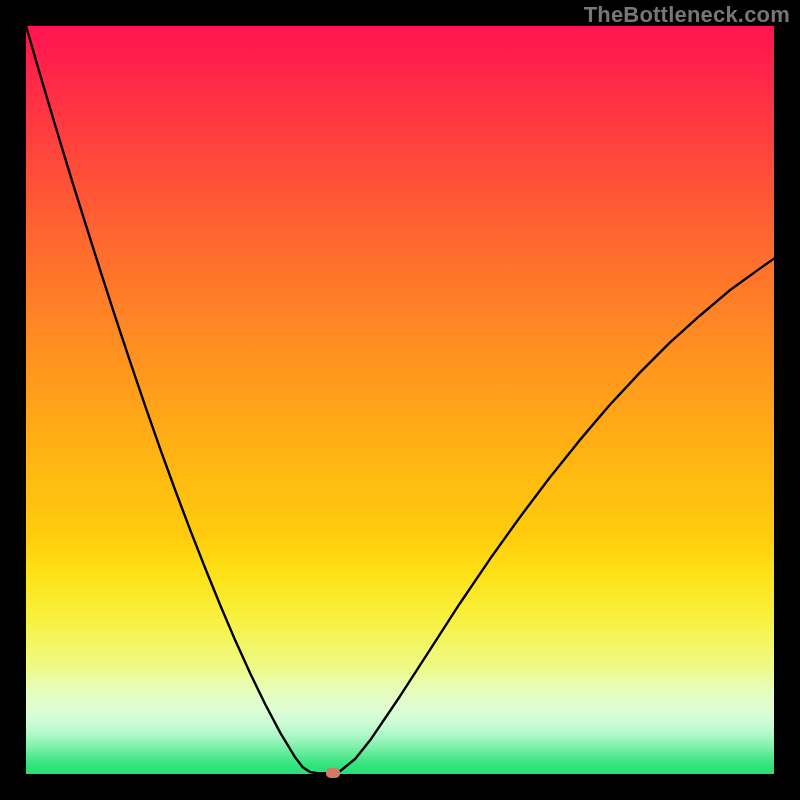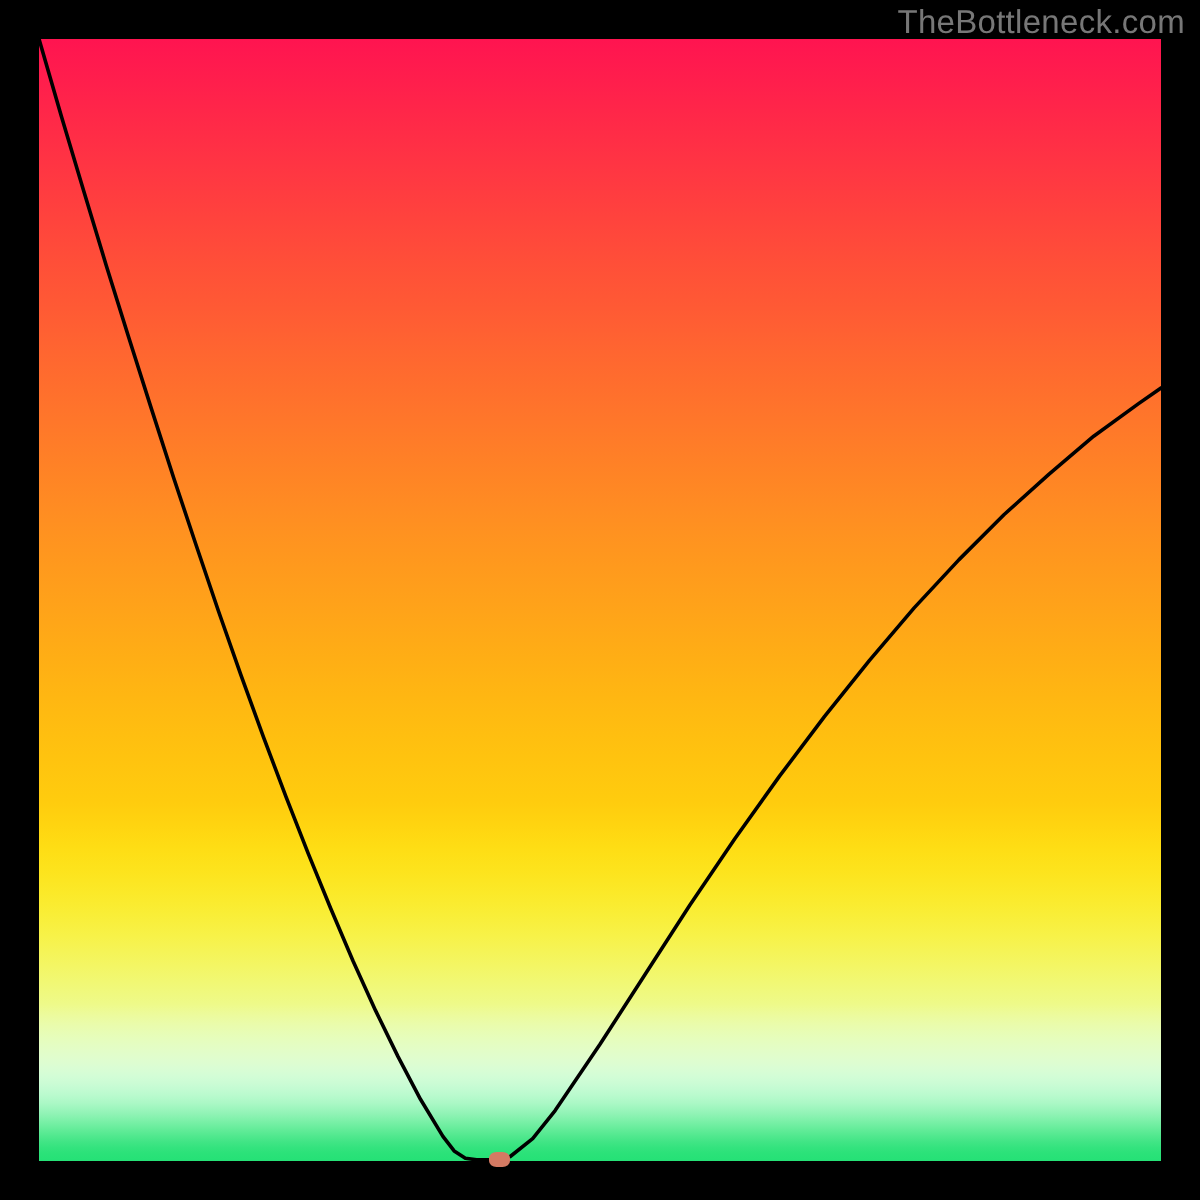--- a/index.html
+++ b/index.html
@@ -18,21 +18,21 @@
     width: 800px;
     height: 800px;
     background: #000;
   }
   .watermark {
     position: absolute;
     top: 2px;
     right: 10px;
     color: #777;
     font-size: 22px;
-    font-weight: 400;
+    font-weight: 700;
     letter-spacing: 0.2px;
     z-index: 30;
     user-select: none;
     text-align: center;
   }
   .plot {
     position: absolute;
     left: 26px;
     top: 26px;
     width: 748px;

